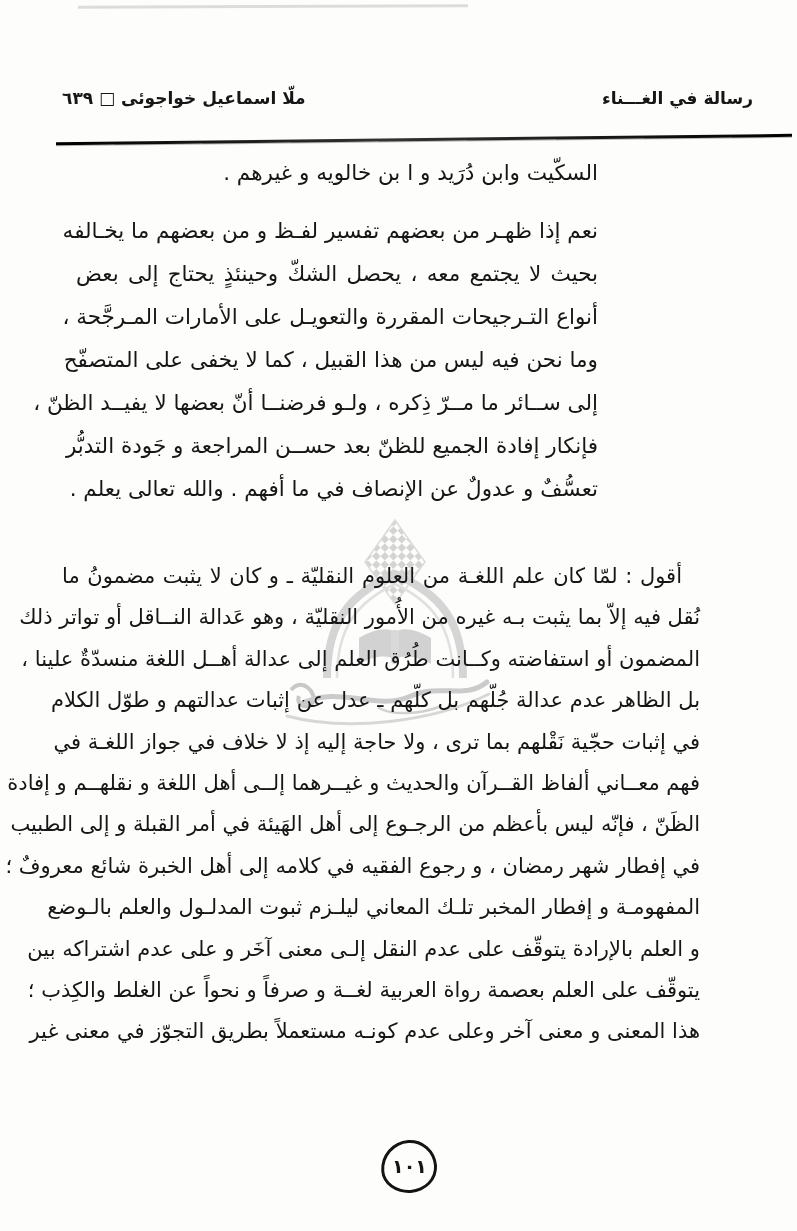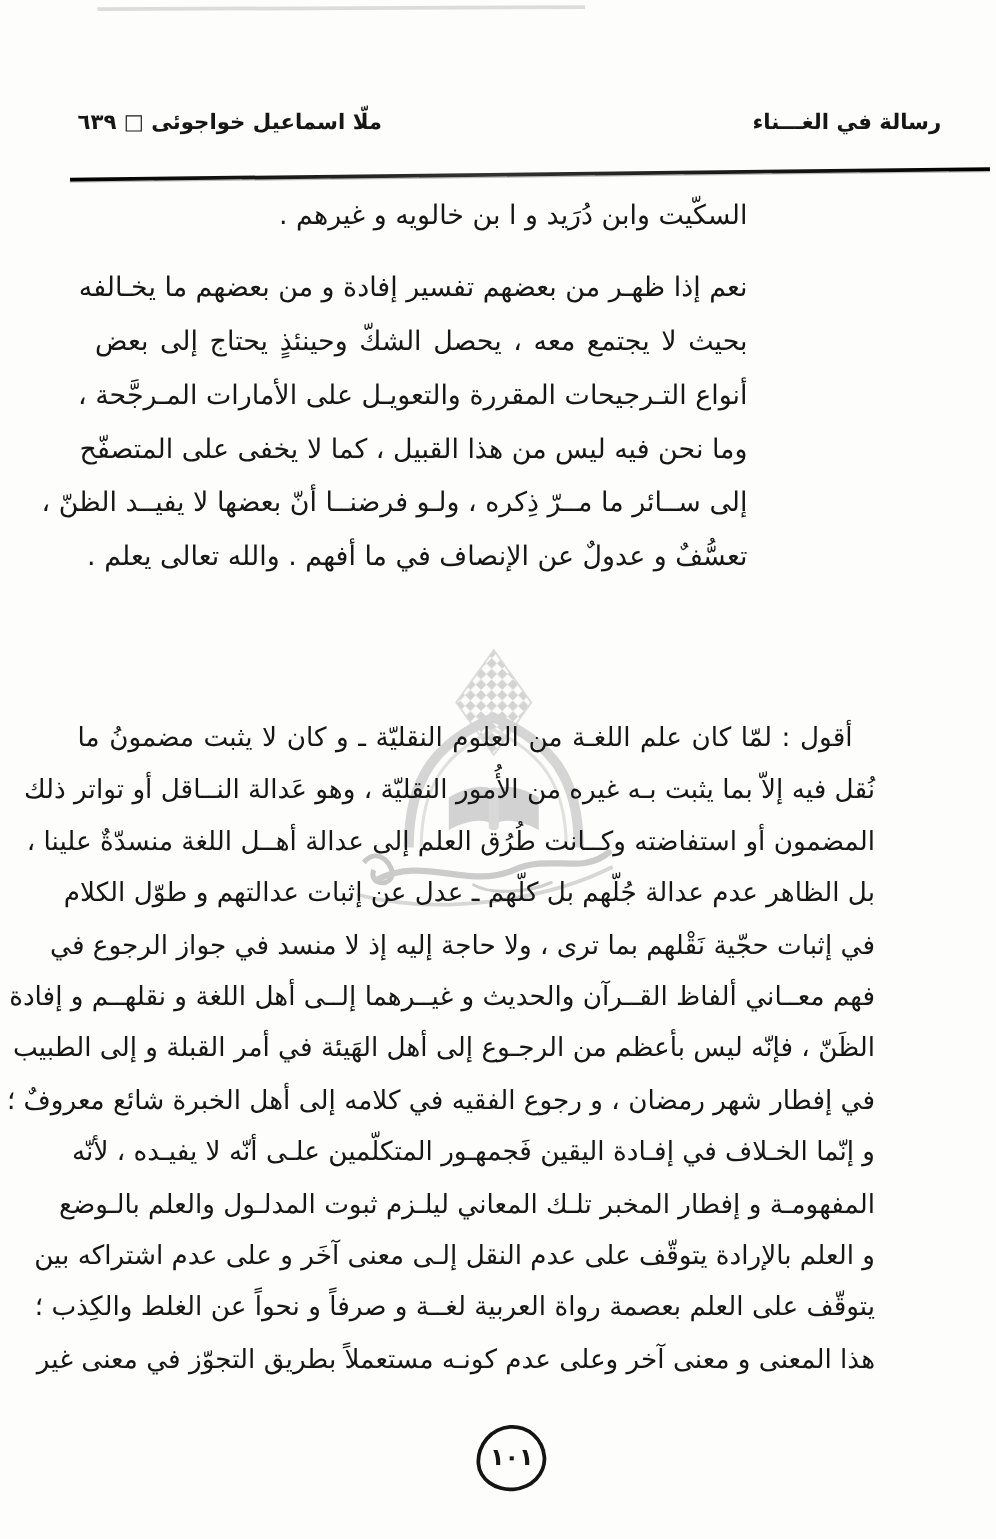--- a/index.html
+++ b/index.html
@@ -44,21 +44,21 @@
     text-align:left;text-align-last:right;white-space:nowrap;
   }
   .quote-block{
     position:absolute;top:209px;left:76px;width:522px;
     font-size:21.5px;line-height:43px;
   }
   .comment-block{
     position:absolute;top:556px;left:62px;width:638px;
     font-size:21px;line-height:41.4px;
   }
-  .comment-block .first{padding-right:18px;margin-top:14px;}
+  .comment-block .first{padding-right:18px;}
   
   .watermark{
     position:absolute;top:518px;left:283px;width:210px;height:212px;
     opacity:.55;z-index:0;pointer-events:none;
   }
   .content-layer{position:relative;z-index:1;}
   
   .pagenum-circle{
     position:absolute;top:1140px;left:381px;width:50px;height:47px;
     border:3px solid #141414;
@@ -105,38 +105,38 @@
 
   <div class="content-layer">
 
     <div class="header-right">رسالة في الغـــناء</div>
     <div class="header-left">ملّا اسماعيل خواجوئى □ ٦٣٩</div>
     <div class="header-rule"></div>
 
     <div class="quote-tail">السكّيت وابن دُرَيد و ا بن خالويه و غيرهم .</div>
 
     <div class="quote-block">
-      <div class="textline">نعم إذا ظهـر من بعضهم تفسير إفادة و من بعضهم ما يخـالفه</div>
+      <div class="textline">نعم إذا ظهـر من بعضهم تفسير لفـظ و من بعضهم ما يخـالفه</div>
       <div class="textline">بحيث لا يجتمع معه ، يحصل الشكّ وحينئذٍ يحتاج إلى بعض</div>
       <div class="textline">أنواع التـرجيحات المقررة والتعويـل على الأمارات المـرجَّحة ،</div>
       <div class="textline">وما نحن فيه ليس من هذا القبيل ، كما لا يخفى على المتصفّح</div>
       <div class="textline">إلى ســائر ما مــرّ ذِكره ، ولـو فرضنــا أنّ بعضها لا يفيــد الظنّ ،</div>
+      <div class="textline">فإنكار إفادة الجميع للظنّ بعد حســن المراجعة و جَودة التدبُّر</div>
       <div class="textline">تعسُّفٌ و عدولٌ عن الإنصاف في ما أفهم . والله تعالى يعلم .</div>
     </div>
 
     <div class="comment-block">
       <div class="textline first">أقول : لمّا كان علم اللغـة من العلوم النقليّة ـ و كان لا يثبت مضمونُ ما</div>
       <div class="textline">نُقل فيه إلاّ بما يثبت بـه غيره من الأُمور النقليّة ، وهو عَدالة النــاقل أو تواتر ذلك</div>
       <div class="textline">المضمون أو استفاضته وكــانت طُرُق العلم إلى عدالة أهــل اللغة منسدّةٌ علينا ،</div>
       <div class="textline">بل الظاهر عدم عدالة جُلّهم بل كلّهم ـ عدل عن إثبات عدالتهم و طوّل الكلام</div>
-      <div class="textline">في إثبات حجّية نَقْلهم بما ترى ، ولا حاجة إليه إذ لا منسد في جواز الرجوع في</div>
+      <div class="textline">في إثبات حجّية نَقْلهم بما ترى ، ولا حاجة إليه إذ لا خلاف في جواز اللغـة في</div>
       <div class="textline">فهم معــاني ألفاظ القــرآن والحديث و غيــرهما إلــى أهل اللغة و نقلهــم و إفادة</div>
       <div class="textline">الظَنّ ، فإنّه ليس بأعظم من الرجـوع إلى أهل الهَيئة في أمر القبلة و إلى الطبيب</div>
       <div class="textline">في إفطار شهر رمضان ، و رجوع الفقيه في كلامه إلى أهل الخبرة شائع معروفٌ ؛</div>
-      <div class="textline">و إنّما الخـلاف في إفـادة اليقين فَجمهـور المتكلّمين علـى أنّه لا يفيـده ، لأنّه</div>
       <div class="textline">المفهومـة و إفطار المخبر تلـك المعاني ليلـزم ثبوت المدلـول والعلم بالـوضع</div>
       <div class="textline">و العلم بالإرادة يتوقّف على عدم النقل إلـى معنى آخَر و على عدم اشتراكه بين</div>
       <div class="textline">يتوقّف على العلم بعصمة رواة العربية لغــة و صرفاً و نحواً عن الغلط والكِذب ؛</div>
       <div class="textline">هذا المعنى و معنى آخر وعلى عدم كونـه مستعملاً بطريق التجوّز في معنى غير</div>
     </div>
 
     <div class="pagenum-circle">
       <span class="pagenum">١٠١</span>
     </div>
   </div>

